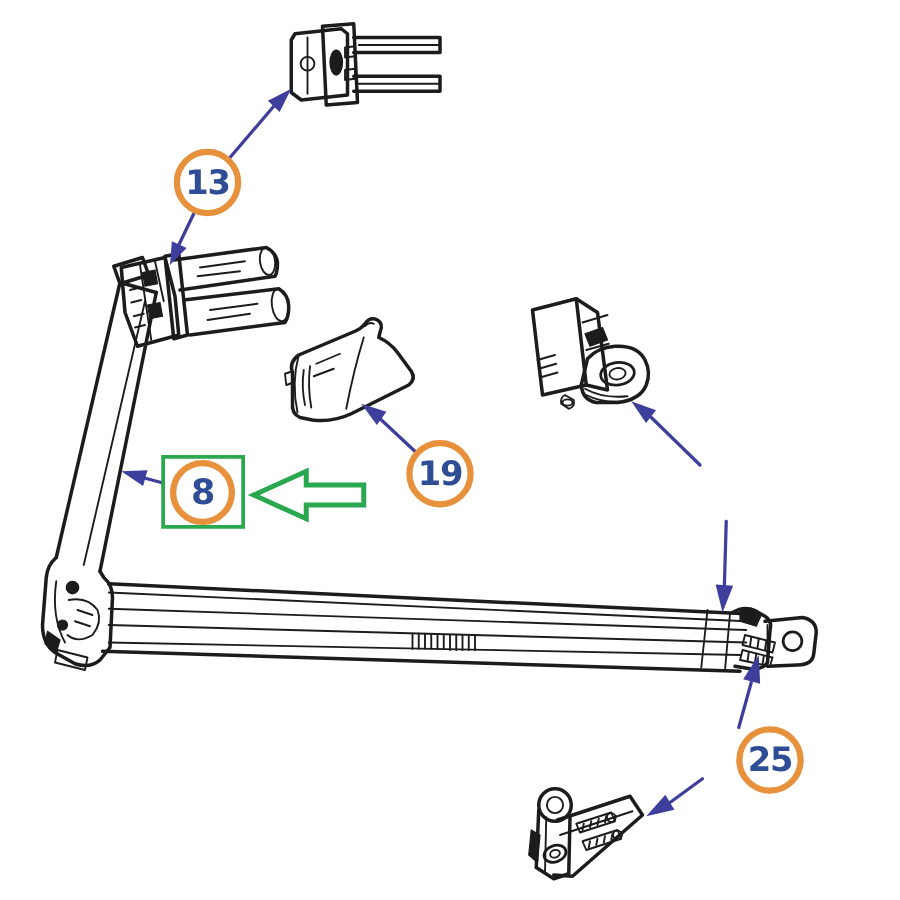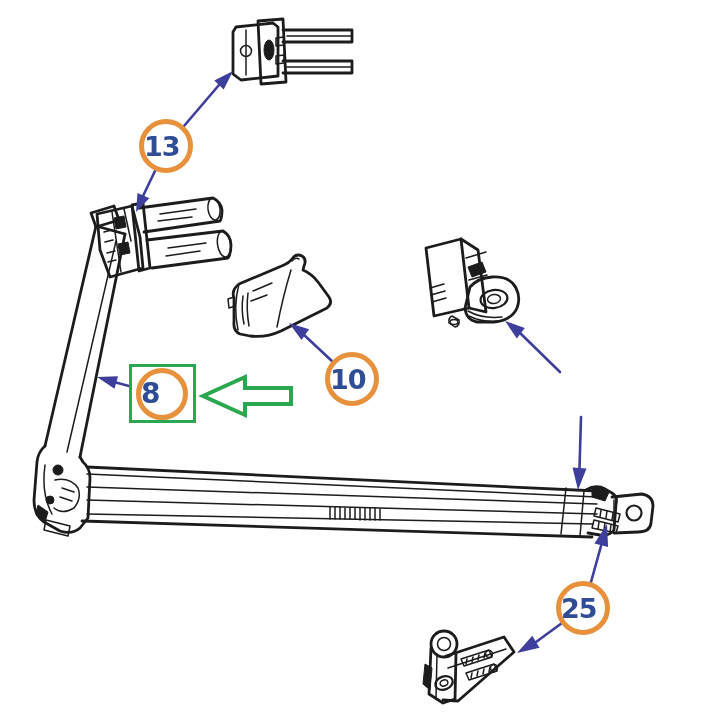--- a/index.html
+++ b/index.html
@@ -13,32 +13,32 @@
   .ln{fill:none;stroke:var(--line);stroke-width:2.2;stroke-linecap:round;stroke-linejoin:round;}
   .thk{stroke-width:2.8;}
   .thin{stroke-width:1.5;}
   .lnf{fill:var(--line);stroke:var(--line);stroke-width:1;stroke-linejoin:round;}
   .arr{fill:none;stroke:var(--arrow);stroke-width:2.6;stroke-linecap:round;}
   .arrh{fill:var(--arrow);stroke:none;}
   .garr{fill:#ffffff;stroke:var(--green);stroke-width:4;stroke-linejoin:miter;}
   .callout{
     position:absolute;box-sizing:border-box;
     border:5px solid var(--ring);border-radius:50%;background:#fff;
-    display:flex;align-items:center;justify-content:flex-start;
+    display:flex;align-items:center;justify-content:center;
     font-weight:bold;color:var(--number);font-size:27px;line-height:1;
     cursor:pointer;letter-spacing:-1px;
   }
   .hl-box{
     position:absolute;box-sizing:border-box;
     border:3.5px solid var(--green);background:transparent;
   }
   #c13{left:139px;top:119px;width:54px;height:54px;}
   #c17{left:325px;top:352px;width:54px;height:54px;}
   #c26{left:552px;top:362px;width:56px;height:56px;}
-  #c25{left:556px;top:581px;width:54px;height:54px;}
+  #c25{left:589px;top:581px;width:54px;height:54px;}
   #c8 {left:136px;top:368px;width:52px;height:52px;font-size:28px;}
   #hlbox{left:129px;top:364px;width:67px;height:59px;}
 </style>
 </head>
 <body>
 
 <div class="stage">
 
   <svg width="720" height="720" viewBox="0 0 720 720">
 
@@ -201,19 +201,19 @@
 
   <div class="hl-box" id="hlbox"></div>
 
   <div class="callout" id="c13">
     <span>13</span>
   </div>
   <div class="callout" id="c8">
     <span>8</span>
   </div>
   <div class="callout" id="c17">
-    <span>10</span>
+    <span>19</span>
   </div>
   <div class="callout" id="c25">
     <span>25</span>
   </div>
 
 </div>
 
 </body></html>

